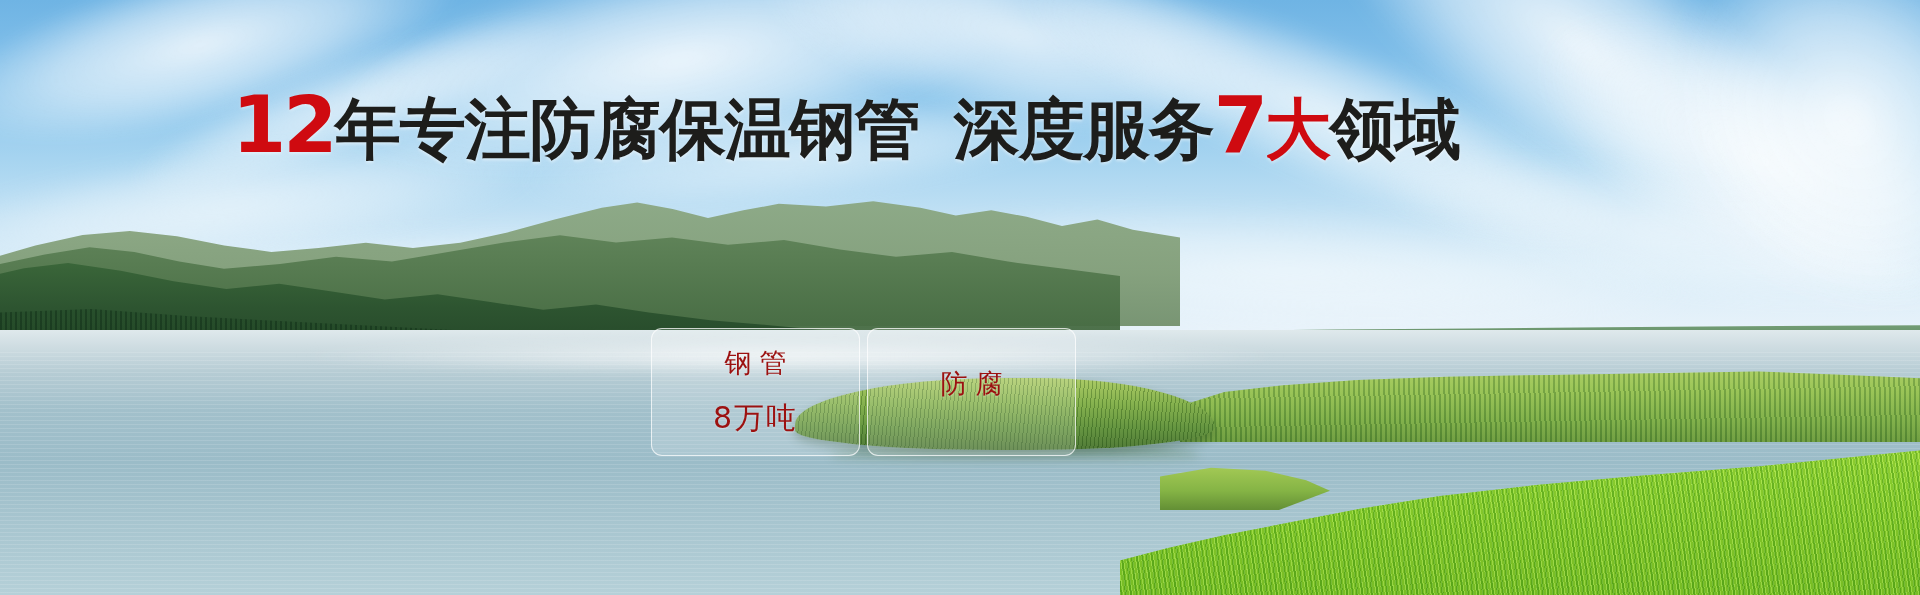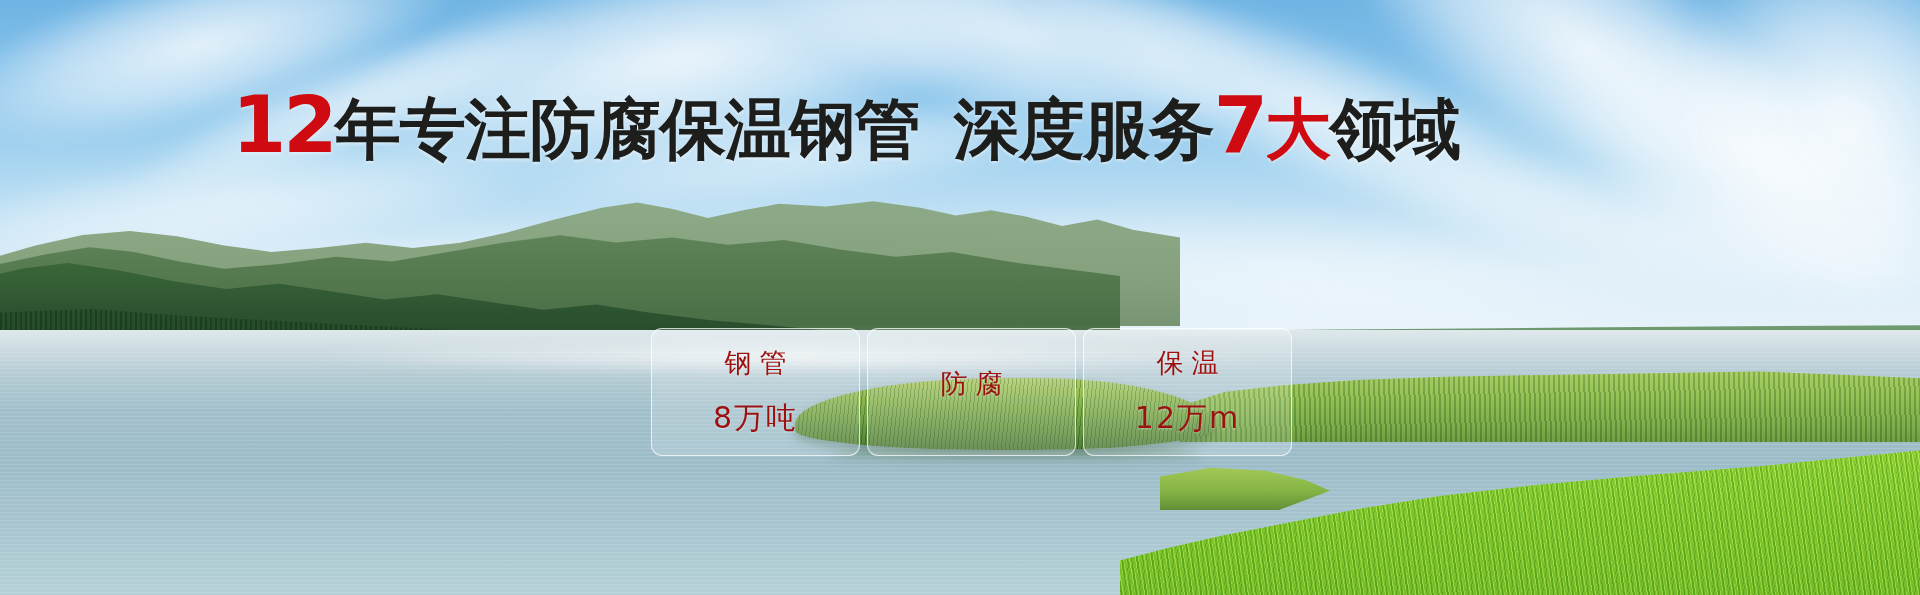--- a/index.html
+++ b/index.html
@@ -282,20 +282,16 @@
 
     <div class="card">
       <div class="card-title">钢管</div>
       <div class="card-value"><span>8万吨</span></div>
     </div>
 
     <div class="card">
       <div class="card-title">防腐</div>
     </div>
 
-    <div class="card">
-      <div class="card-title">保温</div>
-      <div class="card-value"><span>12万m</span></div>
-    </div>
 
   </div>
 
 </div>
 
 </body></html>

